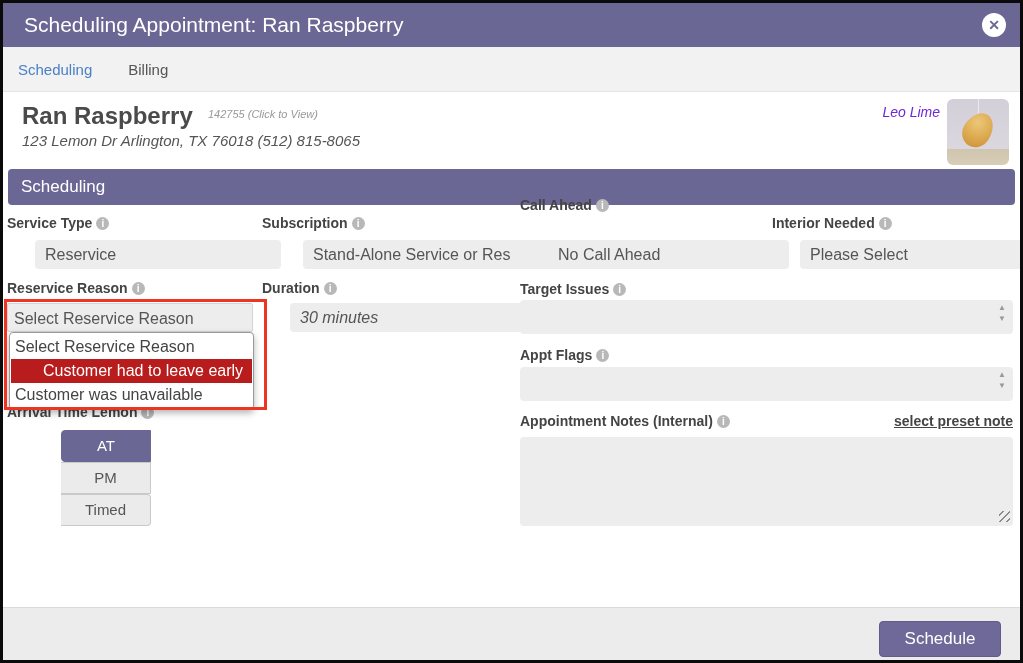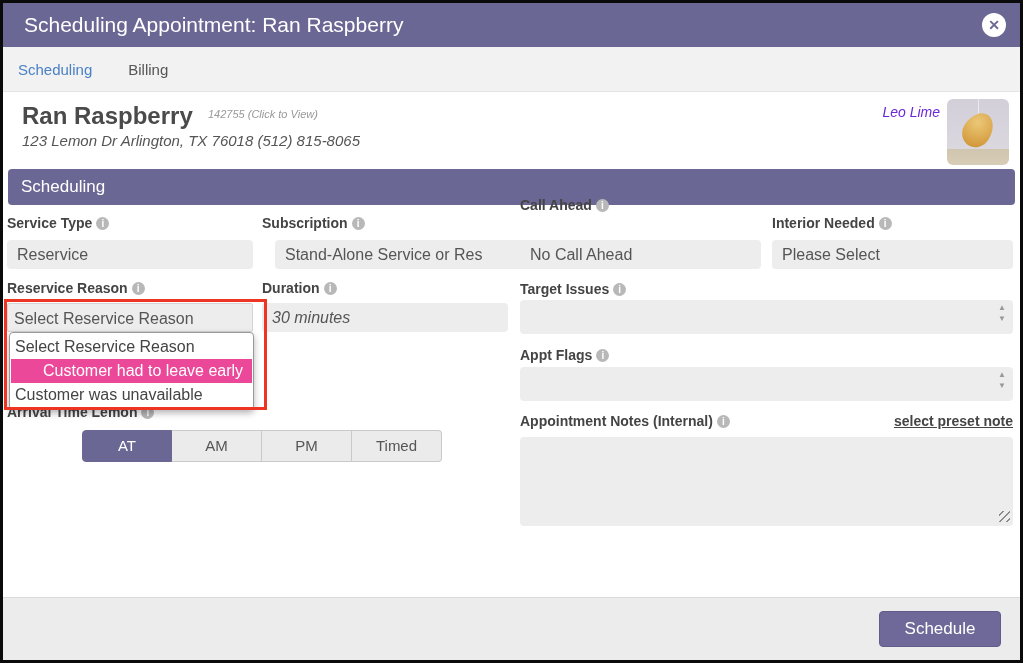--- a/index.html
+++ b/index.html
@@ -36,56 +36,56 @@
   
   .section-header { position:absolute; top:166px; left:5px; right:5px; height:36px; background:#6b6794;
                     border-radius:4px; color:#fff; font-size:17px; line-height:36px; padding-left:13px; }
 
   
   .lbl { position:absolute; font-size:14px; font-weight:bold; color:#444; white-space:nowrap; }
   .info { display:inline-block; width:13px; height:13px; border-radius:50%; background:#b8b8b8; color:#fff;
           font-size:10px; font-weight:bold; text-align:center; line-height:13px; vertical-align:1px;
           margin-left:4px; cursor:pointer; }
   .fld { position:absolute; height:29px; background:#ededed; border-radius:4px; font-size:16px; color:#555;
-         line-height:29px; padding-left:10px; white-space:nowrap; overflow:hidden; cursor:pointer; }
+         line-height:29px; padding-left:10px; white-space:nowrap; overflow:hidden; cursor:pointer;margin-left:28px; }
   .multi { position:absolute; height:34px; background:#ededed; border-radius:4px; cursor:pointer; }
   .spin { position:absolute; right:5px; top:4px; width:12px; display:flex; flex-direction:column; align-items:center; gap:3px; }
   .spin span { font-size:8px; color:#999; line-height:8px; cursor:pointer; }
 
   
   .rsv-select { position:absolute; left:4px; top:300px; width:246px; height:29px; background:#ededed;
                 font-size:16px; color:#555; line-height:29px; padding-left:6px; cursor:pointer;
                 border:1px solid #d4d4d4; border-radius:2px; }
   .rsv-list { position:absolute; left:6px; top:329px; width:245px; background:#fff; border:1px solid #999;
               border-radius:4px; box-shadow:0 3px 7px rgba(0,0,0,.3); padding:2px 1px; z-index:6; }
   .rsv-opt { height:24px; line-height:24px; font-size:16px; color:#444; padding-left:4px; white-space:nowrap;
              overflow:hidden; cursor:pointer; }
-  .rsv-opt.hl { background:#ec4899; color:#fff;padding-left:32px; }
+  .rsv-opt.hl { background:#b91c1c; color:#fff;padding-left:32px; }
   .annotation { position:absolute; left:1px; top:296px; width:263px; height:111px; border:3px solid #ee3524;
                 z-index:10; pointer-events:none; }
 
   
   .atw-label { position:absolute; left:4px; top:401px; z-index:1; }
-  .btn-group { position:absolute; left:79px; top:427px; display:flex; }
+  .btn-group { position:absolute; left:58px; top:427px; display:flex;flex-direction:column; }
   .seg-btn { width:90px; height:32px; background:#ebebeb; border:1px solid #c9c9c9; border-left-width:0;
              font-size:15px; color:#555; text-align:center; line-height:30px; cursor:pointer; }
   .seg-btn:first-child { border-left-width:1px; border-radius:4px 0 0 4px; }
   .seg-btn:last-child { border-radius:0 4px 4px 0; }
   .seg-btn.active { background:#6b6794; border-color:#6b6794; color:#fff; }
 
   
   .preset-link { position:absolute; right:7px; top:410px; font-size:14px; font-weight:bold; color:#444;
                  text-decoration:underline; cursor:pointer; }
   .notes { position:absolute; left:517px; top:434px; width:493px; height:89px; background:#ededed;
            border:none; border-radius:4px; resize:none; }
   .resize-handle { position:absolute; left:996px; top:508px; width:11px; height:11px; cursor:nwse-resize;
                    background:repeating-linear-gradient(-45deg, transparent 0 2px, #8a8a8a 2px 3px, transparent 3px 5px); }
 
   
-  .footer { position:absolute; left:0; right:0; bottom:0; height:63px; background:#ececec; border-top:1px solid #dadada; }
+  .footer { position:absolute; left:0; right:0; bottom:0; height:53px; background:#ececec; border-top:1px solid #dadada; }
   .schedule-btn { position:absolute; right:19px; top:13px; width:122px; height:36px; background:#6e6998;
                   border:1px solid #615c8a; border-radius:4px; color:#fff; font-size:17px; cursor:pointer; }
 </style>
 </head>
 <body>
 
 <div class="page">
 
   <div class="modal-header">
     <div class="modal-title">Scheduling Appointment: Ran Raspberry</div>
@@ -155,21 +155,20 @@
       <span>▲</span>
       <span>▼</span>
     </div>
   </div>
 
   <div class="lbl atw-label">
     <span>Arrival Time Lemon</span><span class="info">i</span>
   </div>
   <div class="btn-group">
     <div class="seg-btn active">AT</div>
-    <div class="seg-btn">AM</div>
     <div class="seg-btn">PM</div>
     <div class="seg-btn">Timed</div>
   </div>
 
   <div class="rsv-select">Select Reservice Reason</div>
   <div class="rsv-list">
     <div class="rsv-opt">Select Reservice Reason</div>
     <div class="rsv-opt hl">Customer had to leave early</div>
     <div class="rsv-opt">Customer was unavailable</div>
   </div>

